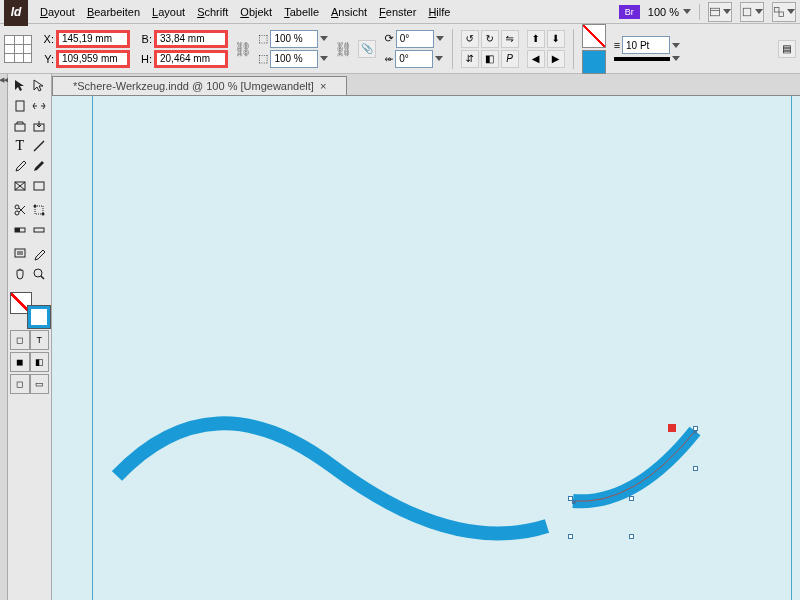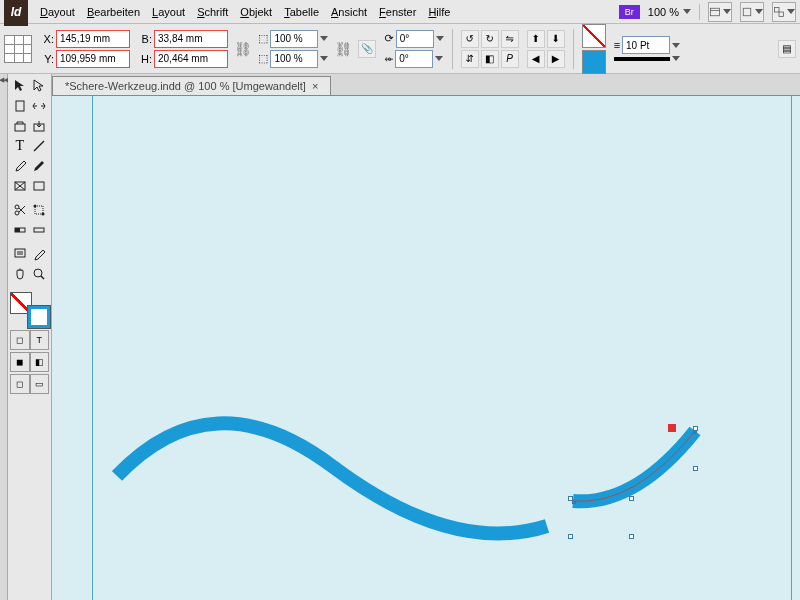--- a/index.html
+++ b/index.html
@@ -14,21 +14,21 @@
 .tri-down { display: inline-block; border-left: 4px solid transparent; border-right: 4px solid transparent; border-top: 5px solid #555; }
 .icon-btn { width: 24px; height: 20px; border: 1px solid #aaa; background: #eee; display: flex; align-items: center; justify-content: center; cursor: pointer; }
 .control-bar { display: flex; align-items: center; height: 50px; background: #e8e8e8; border-bottom: 1px solid #bbb; padding: 2px 4px; gap: 8px; }
 .ref-grid { width: 28px; height: 28px; border: 1px solid #888; background: #fff; position: relative; }
 .ref-grid::before, .ref-grid::after { content: ''; position: absolute; background: #888; }
 .ref-grid::before { left: 33%; top: 0; bottom: 0; width: 1px; box-shadow: 9px 0 0 #888; }
 .ref-grid::after { top: 33%; left: 0; right: 0; height: 1px; box-shadow: 0 9px 0 #888; }
 .coord-block { display: flex; flex-direction: column; gap: 2px; }
 .coord-row { display: flex; align-items: center; gap: 2px; }
 .coord-label { width: 14px; text-align: right; }
-.coord-input { width: 74px; height: 18px; border: 1px solid #ef4444; background: #fff; padding: 0 3px; font-size: 10px; }
+.coord-input { width: 74px; height: 18px; border: 3px solid #ef4444; background: #fff; padding: 0 3px; font-size: 10px; }
 .chain-icon { width: 14px; height: 36px; display: flex; align-items: center; justify-content: center; font-size: 14px; color: #666; }
 .small-stack { display: flex; flex-direction: column; gap: 2px; }
 .pct-input { width: 48px; height: 18px; border: 1px solid #7a99b8; background: #fff; padding: 0 3px; font-size: 10px; }
 .divider { width: 1px; height: 40px; background: #bbb; }
 .mini-icon { width: 18px; height: 18px; background: #eee; border: 1px solid #ccc; display: flex; align-items: center; justify-content: center; font-size: 10px; cursor: pointer; }
 .swatch { width: 24px; height: 24px; border: 1px solid #888; }
 .swatch.none { background: #fff; position: relative; }
 .swatch.none::after { content: ''; position: absolute; inset: 0; background: linear-gradient(to top right, transparent 46%, red 46%, red 54%, transparent 54%); }
 .swatch.blue { background: #1a9bd7; }
 .stroke-line { width: 56px; height: 4px; background: #000; }
@@ -41,21 +41,21 @@
 .tool svg { width: 14px; height: 14px; }
 .tool-sep { height: 4px; }
 .swatches-tool { margin-top: 4px; position: relative; width: 40px; height: 36px; }
 .sw-fill { position: absolute; top: 0; left: 0; width: 22px; height: 22px; background: #fff; border: 1px solid #555; }
 .sw-fill::after { content: ''; position: absolute; inset: 0; background: linear-gradient(to top right, transparent 45%, red 45%, red 55%, transparent 55%); }
 .sw-stroke { position: absolute; bottom: 0; right: 0; width: 22px; height: 22px; background: #fff; border: 3px solid #1a9bd7; outline: 1px solid #555; }
 .mode-row { display: flex; margin-top: 2px; }
 .mode-row .tool { border: 1px solid #999; font-size: 9px; }
 .canvas-area { flex: 1; display: flex; flex-direction: column; background: #fff; }
 .tab-bar { height: 22px; background: #d8d8d8; display: flex; align-items: flex-end; border-bottom: 1px solid #888; }
-.doc-tab { background: #e8e8e8; border: 1px solid #888; border-bottom: none; padding: 3px 12px; display: flex; align-items: center; gap: 6px; font-size: 10px; color: #444; }
+.doc-tab { background: #e8e8e8; border: 1px solid #888; border-bottom: none; padding: 3px 20px; display: flex; align-items: center; gap: 6px; font-size: 10px; color: #444; }
 .tab-close { font-size: 11px; cursor: pointer; }
 .canvas { flex: 1; background: #d9eef2; position: relative; overflow: hidden; }
 .guide { position: absolute; background: #4aa8c7; width: 1px; top: 0; bottom: 0; }
 .guide.left { left: 40px; }
 .guide.right { right: 8px; }
 .curve1 { position: absolute; left: 60px; top: 300px; }
 .curve2 { position: absolute; left: 513px; top: 320px; }
 .sel-handle { position: absolute; width: 5px; height: 5px; background: #fff; border: 1px solid #3a7aa8; }
 .anchor-pt { position: absolute; width: 4px; height: 4px; background: #3a7aa8; }
 .red-marker { position: absolute; width: 8px; height: 8px; background: #e03030; }

